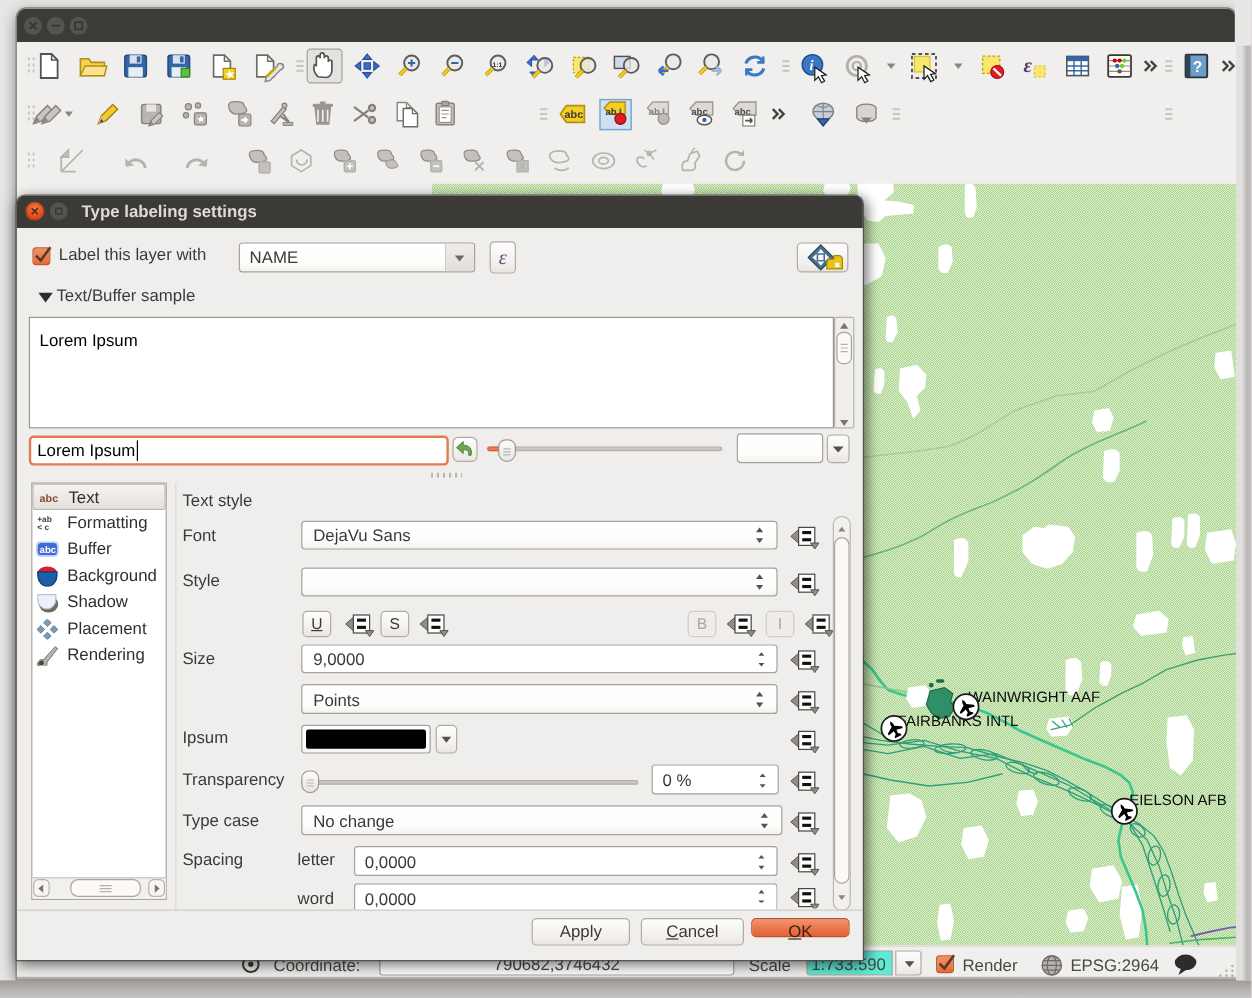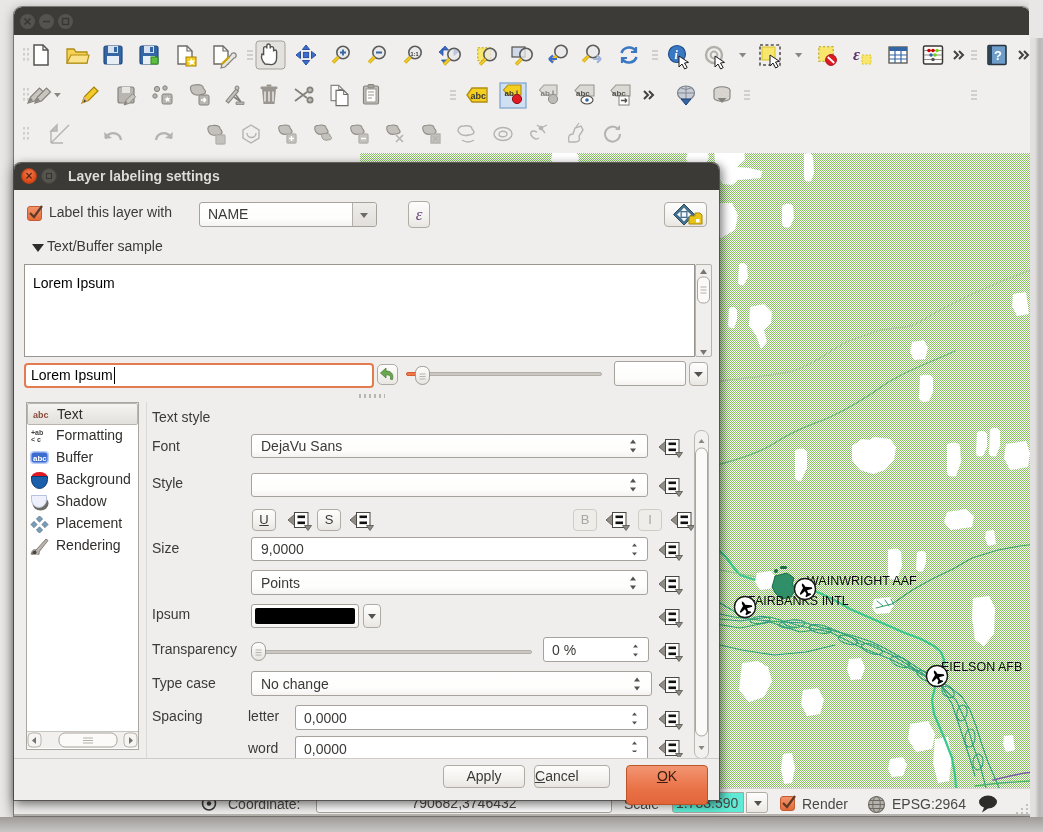--- a/index.html
+++ b/index.html
@@ -502,33 +502,33 @@
         </g>
       </svg>
   </div>
   <div id="winbottom"></div>
 </div>
 <div style="position:absolute;left:0;top:817px;width:1043px;height:15px;background:linear-gradient(#9e9b98,#c9c7c5)"></div>
 <div style="position:absolute;left:1030px;top:0;width:13px;height:817px;background:linear-gradient(to right,#e3e1df 0,#e1dfdd 38%,#bab8b6 70%,#c2c0be 100%)"></div>
 <div style="position:absolute;left:1029px;top:0;width:14px;height:38px;background:#e9e7e5"></div>
 <div id="dlg">
   <div id="dtbar">
-      <div id="dtitle">Layer labeling settings</div>
+      <div id="dtitle">Type labeling settings</div>
     <div style="position:absolute;left:7px;top:5px;width:16px;height:16px;border-radius:50%;background:radial-gradient(circle at 50% 35%,#f07c52,#dd4814 70%);border:1px solid #b43f1b;color:#5e2512;font-size:12px;font-weight:bold;text-align:center;line-height:15px">×</div>
     <div style="position:absolute;left:27px;top:5px;width:16px;height:16px;border-radius:50%;background:#56544f;border:1px solid #45433f">
         <div style="position:absolute;left:4px;top:4px;width:6px;height:6px;border:1px solid #36342f"></div>
       </div>
   </div>
 
   <div class="abs" style="left:13px;top:43px;width:15px;height:15px;border-radius:3px;background:linear-gradient(#f2926c,#e56b3a);border:1px solid #c25b2e"></div>
   <svg class="abs" style="left:12px;top:40px" width="20" height="20" viewBox="0 0 20 20">
       <path d="M4 10 l4 4 l8 -11" stroke="#5d3a26" stroke-width="2.2" fill="none"></path>
     </svg>
   <div class="lbl" style="left:35px;top:41px">Label this layer with</div>
-  <div class="fld" style="left:185px;top:39px;width:178px;height:25px">
+  <div class="fld" style="left:185px;top:39px;width:197px;height:25px">
     <div style="position:absolute;left:8px;top:3px;font-size:14px">NAME</div>
     <div class="combo-arrow"><svg width="22" height="23">
           <path d="M7 10 l4 5 l4 -5 z" fill="#6e6b66"></path>
         </svg></div>
   </div>
   <div class="btn" style="left:394px;top:38px;width:22px;height:27px;text-align:center"><span style="font-family:'Liberation Serif',serif;font-style:italic;font-size:17px;color:#6b4a7a;line-height:25px">ε</span></div>
   <div class="btn" style="left:650px;top:39px;width:43px;height:25px">
     <svg width="41" height="23" viewBox="0 0 41 23">
       <path d="M19,1 L29.5,11.5 19,22 8.5,11.5 Z" fill="#44708e" stroke="#2c4a60" stroke-width="1"></path>
       <g fill="#f5f8fa">
@@ -787,15 +787,15 @@
       <svg width="13" height="327">
           <path d="M6.5 8 l-3 4 h6 z" fill="#8a8680"></path>
           <rect x="0.5" y="17" width="12" height="288" rx="6" fill="#fbfaf9" stroke="#aaa59e"></rect>
           <path d="M6.5 319 l-3 -4 h6 z" fill="#8a8680"></path>
         </svg>
     </div>
   </div>
 
   <div class="abs" style="left:0px;top:595px;width:705px;height:1px;background:#cfccc7"></div>
   <div class="btn" style="left:429px;top:602px;width:82px;height:23px;text-align:center;line-height:21px">Apply</div>
-  <div class="btn" style="left:520px;top:602px;width:76px;height:23px;line-height:21px"><u>C</u>ancel</div>
-  <div class="btn" style="left:612px;top:602px;width:82px;height:40px;text-align:center;line-height:21px;background:linear-gradient(#f29572,#e97247 60%,#e3653a);border:1px solid #bc5429;color:#3a1d0e"><u>O</u>K</div>
+  <div class="btn" style="left:520px;top:602px;width:86px;height:23px;text-align:center;line-height:21px"><u>C</u>ancel</div>
+  <div class="btn" style="left:612px;top:602px;width:82px;height:16px;text-align:center;line-height:21px;background:linear-gradient(#f29572,#e97247 60%,#e3653a);border:1px solid #bc5429;color:#3a1d0e"><u>O</u>K</div>
 </div>
 
 </body></html>

